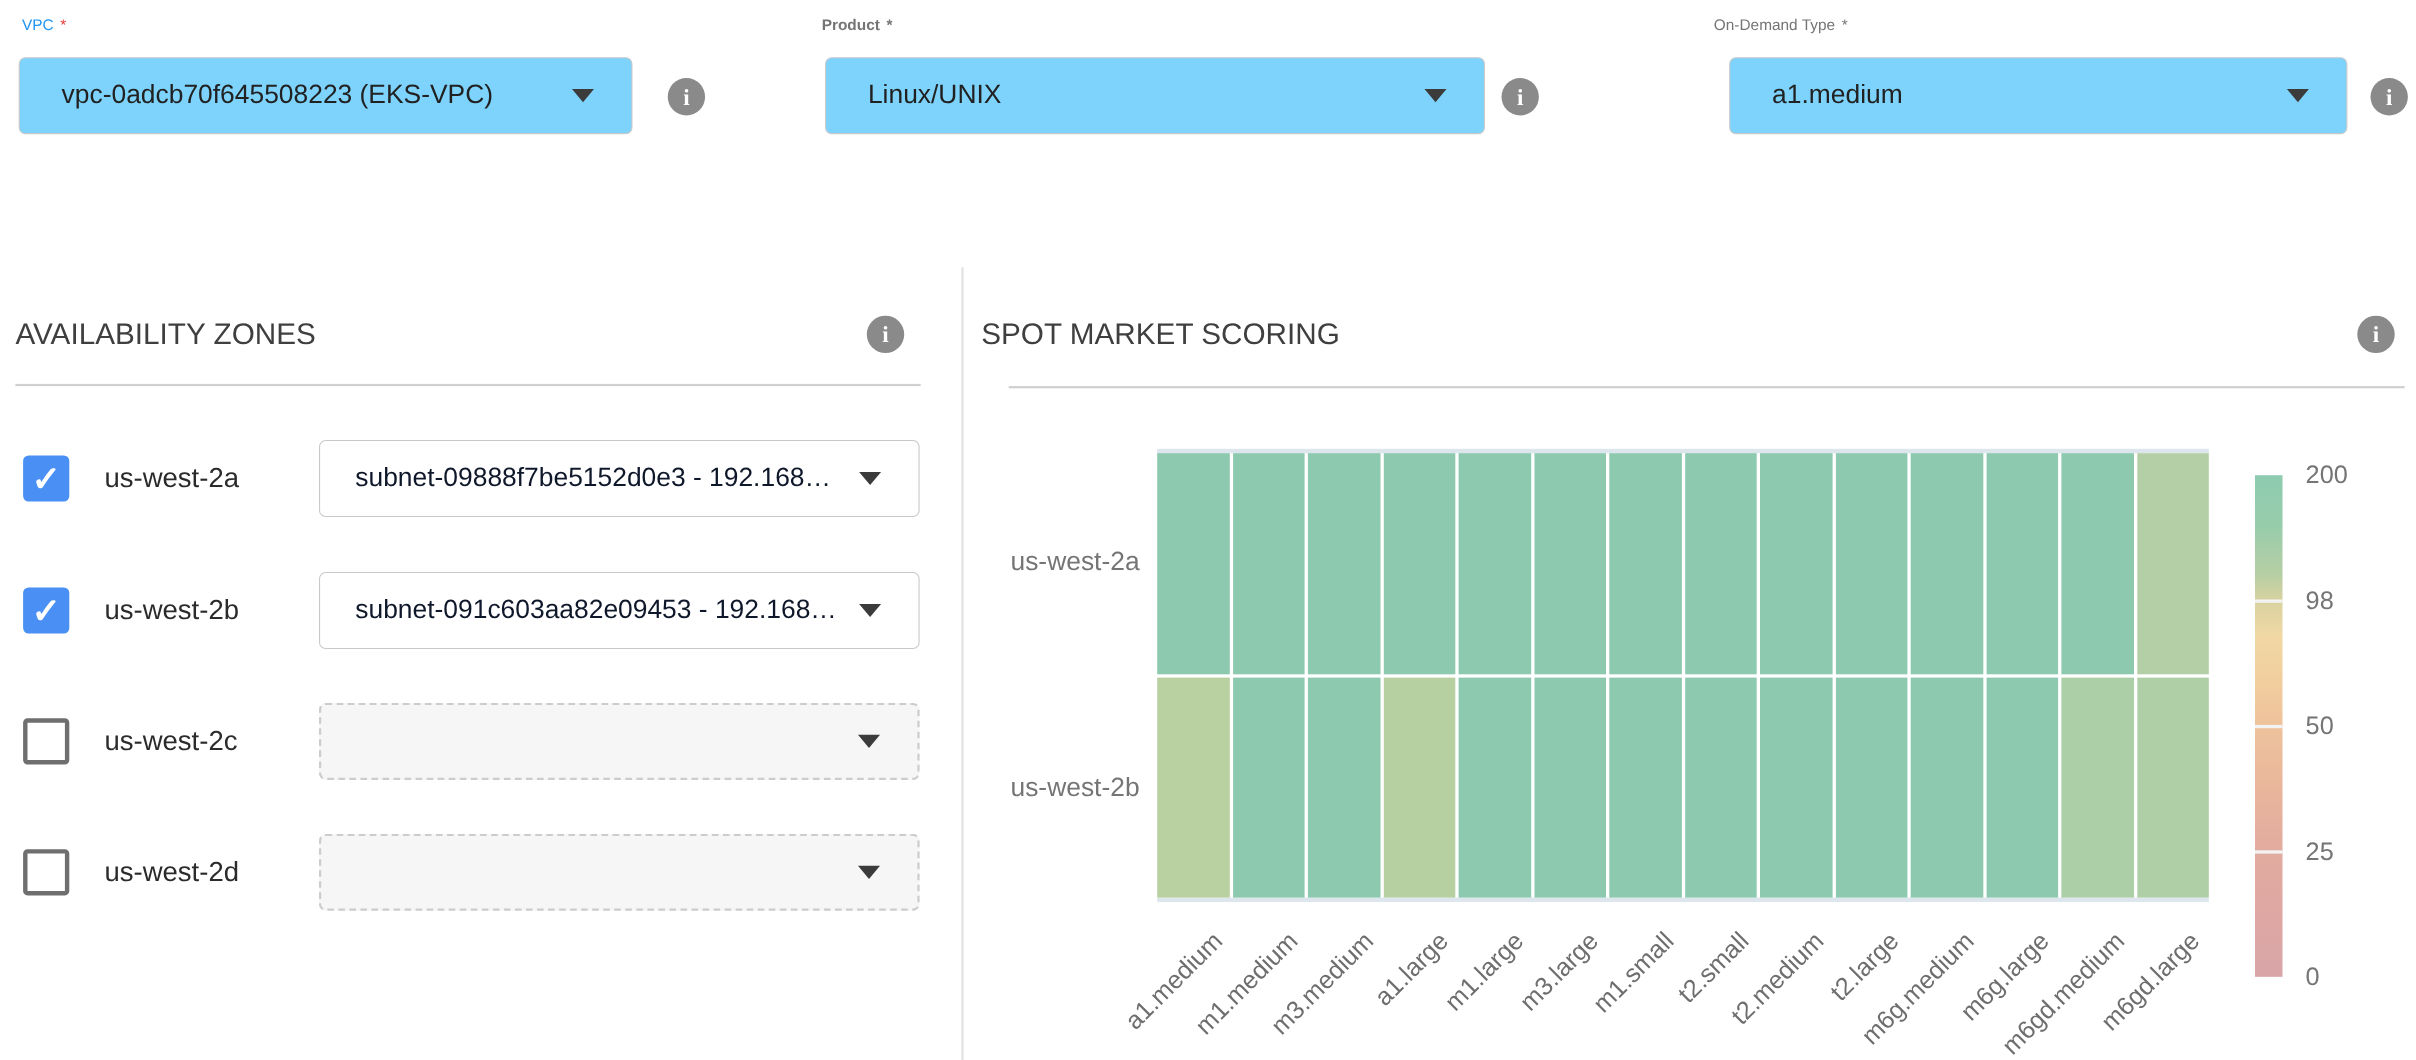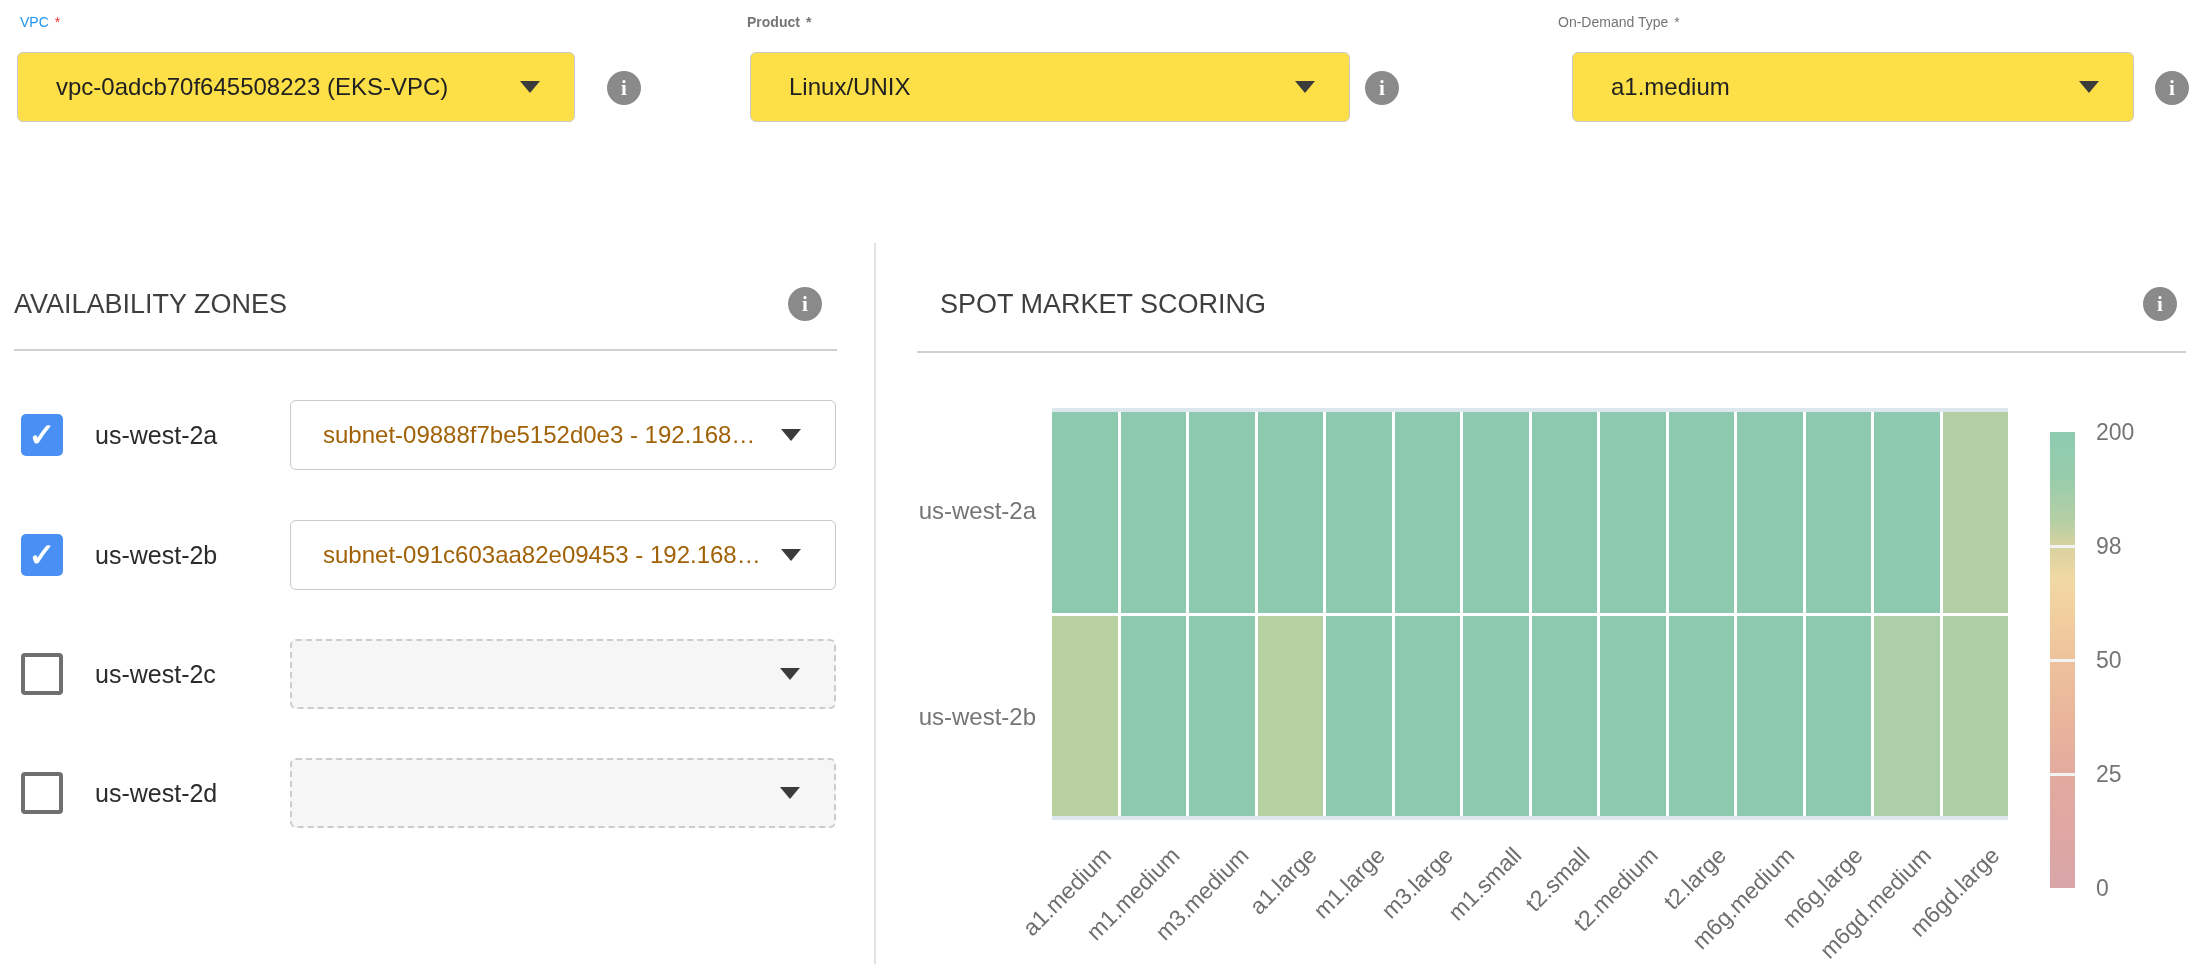--- a/index.html
+++ b/index.html
@@ -4,21 +4,21 @@
 <style>
   * { margin:0; padding:0; box-sizing:border-box; }
   html,body { width:2196px; height:964px; background:#ffffff; overflow:hidden;
               font-family:"Liberation Sans", sans-serif; }
 
   
   .filter-label { position:absolute; top:14px; font-size:14px; color:#757575; }
   .filter-label .star { color:#757575; margin-left:6px; }
   .filter-label.accent { color:#2196f3; }
   .filter-label.accent .star { color:#e53935; }
-  .select-box { position:absolute; top:52px; height:70px; background:#fde047;
+  .select-box { position:absolute; top:52px; height:70px; background:#7dd3fc;
                 border:1px solid #c9c9c9; border-radius:6px; display:flex;
                 align-items:center; cursor:pointer; }
   .select-box .value { font-size:24px; color:#212121; padding-left:38px;
                        white-space:nowrap; overflow:hidden; flex:1 1 auto; }
   .caret { width:0; height:0; border-left:10px solid transparent;
            border-right:10px solid transparent; border-top:12px solid #3b3b3b;
            margin-right:34px; flex:0 0 auto; }
   .info-icon { position:absolute; width:34px; height:34px; border-radius:50%;
                background:#8a8a8a; color:#fff; display:flex; align-items:center;
                justify-content:center; font-size:21px; font-weight:bold;
@@ -36,21 +36,21 @@
               border-radius:5px; cursor:pointer; display:flex; align-items:center;
               justify-content:center; }
   .checkbox.checked { background:#4a90f4; color:#fff; font-size:32px; font-weight:bold; }
   .checkbox.unchecked { background:#fff; border:4px solid #6f6f6f; border-radius:4px; }
   .az-label { position:absolute; left:81px; top:0; height:70px; display:flex;
               align-items:center; font-size:25px; color:#2b2b2b; }
   .subnet-select { position:absolute; left:276px; top:0; width:546px; height:70px;
                    border-radius:6px; display:flex; align-items:center; cursor:pointer; }
   .subnet-select.filled { background:#fff; border:1px solid #c9c9c9; }
   .subnet-select.empty  { background:#f6f6f6; border:2px dashed #cccccc; }
-  .subnet-select .value { font-size:24px; color:#a16207; padding-left:32px;
+  .subnet-select .value { font-size:24px; color:#0f172a; padding-left:32px;
                           white-space:nowrap; overflow:hidden; flex:1 1 auto; }
 
   
   #heatmap-grid { position:absolute; left:1052px; top:408px; width:956px; height:412px;
                   display:grid; gap:3px; background:#ffffff;
                   border-top:4px solid #dde6ec; border-bottom:4px solid #dde6ec; }
   .hm-cell { width:100%; height:100%; }
   .hm-row-label { position:absolute; font-size:24px; color:#757575; text-align:right;
                   width:200px; }
   .hm-x-anchor { position:absolute; width:0; height:0; }
@@ -97,21 +97,21 @@
   <span class="caret"></span>
 </div>
 <div class="info-icon" style="left:2155px; top:71px;">i</div>
 
 <div class="vdivider"></div>
 
 <div class="section-title" style="left:14px;">AVAILABILITY ZONES</div>
 <div class="info-icon" style="left:788px; top:287px;">i</div>
 <div class="hrule" style="left:14px; top:349px; width:823px;"></div>
 
-<div class="section-title" style="left:940px;text-align:center;">SPOT MARKET SCORING</div>
+<div class="section-title" style="left:892px;text-align:center;">SPOT MARKET SCORING</div>
 <div class="info-icon" style="left:2143px; top:287px;">i</div>
 <div class="hrule" style="left:917px; top:351px; width:1269px;"></div>
 
 <div id="az-rows">
     <div class="az-row" style="top: 400px;">
       <div class="checkbox checked">✓</div>
       <div class="az-label">us-west-2a</div>
       <div class="subnet-select filled">
         <span class="value">subnet-09888f7be5152d0e3 - 192.168…</span>
         <span class="caret"></span>

